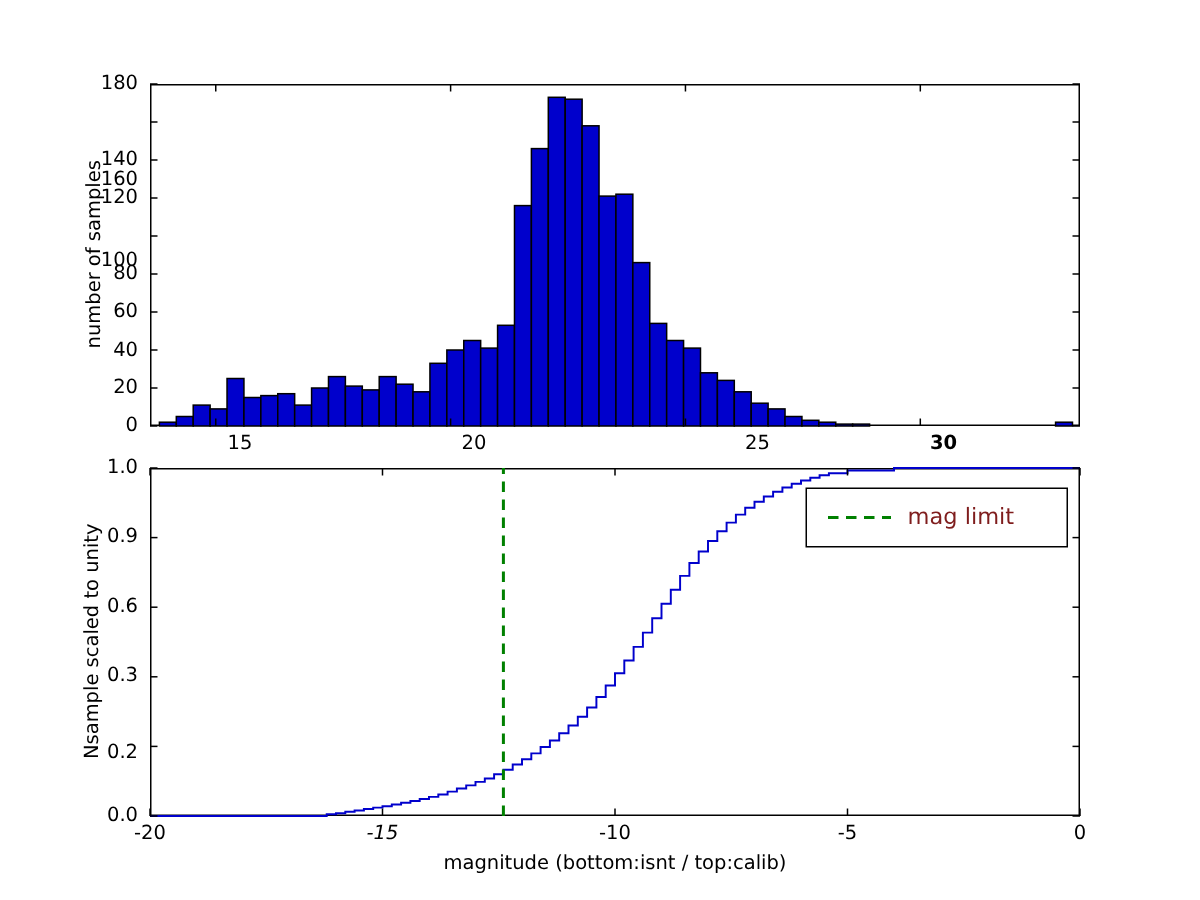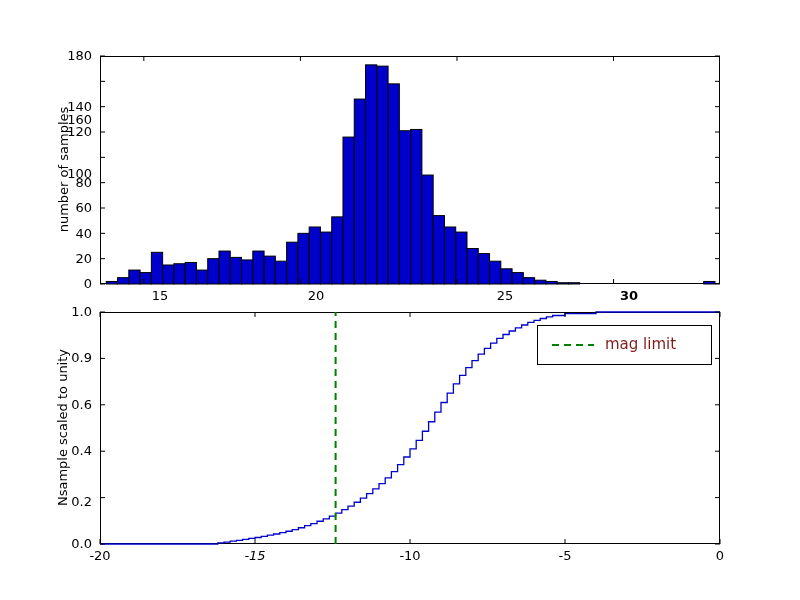--- a/index.html
+++ b/index.html
@@ -111,24 +111,25 @@
       <line x1="100" y1="81.33333333333334" x2="105" y2="81.33333333333334" stroke="#000" stroke-width="1"></line>
       <line x1="720" y1="81.33333333333334" x2="715" y2="81.33333333333334" stroke="#000" stroke-width="1"></line>
       <line x1="100" y1="56" x2="105" y2="56" stroke="#000" stroke-width="1"></line>
       <line x1="720" y1="56" x2="715" y2="56" stroke="#000" stroke-width="1"></line>
     </svg>
 
   <div class="axes" id="ax-bot" style="left:100px;top:312px;width:620px;height:232px;"></div>
 
   <div class="ylabel" style="left:-58px;top:420px;width:240px;">Nsample scaled to unity</div>
 
+  <div class="xlabel" style="left:100px;top:568px;width:620px;">magnitude (bottom:isnt / top:calib)</div>
 
   <div class="tick-label" style="left:56px;top:536px;text-align:right;width:36px;">0.0</div>
   <div class="tick-label" style="left:56px;top:494px;text-align:right;width:36px;">0.2</div>
-  <div class="tick-label" style="left:56px;top:443px;text-align:right;width:36px;">0.4</div>
+  <div class="tick-label" style="left:56px;top:443px;text-align:right;width:36px;">0.3</div>
   <div class="tick-label" style="left:56px;top:397px;text-align:right;width:36px;">0.6</div>
   <div class="tick-label" style="left:56px;top:350px;text-align:right;width:36px;">0.9</div>
   <div class="tick-label" style="left:56px;top:304px;text-align:right;width:36px;">1.0</div>
 
   <div class="tick-label" style="left:85px;top:548px;width:30px;text-align:center;">-20</div>
   <div class="tick-label" style="left:240px;top:548px;width:30px;text-align:center;font-style:italic;">-15</div>
   <div class="tick-label" style="left:395px;top:548px;width:30px;text-align:center;">-10</div>
   <div class="tick-label" style="left:550px;top:548px;width:30px;text-align:center;">-5</div>
   <div class="tick-label" style="left:705px;top:548px;width:30px;text-align:center;">0</div>
 

